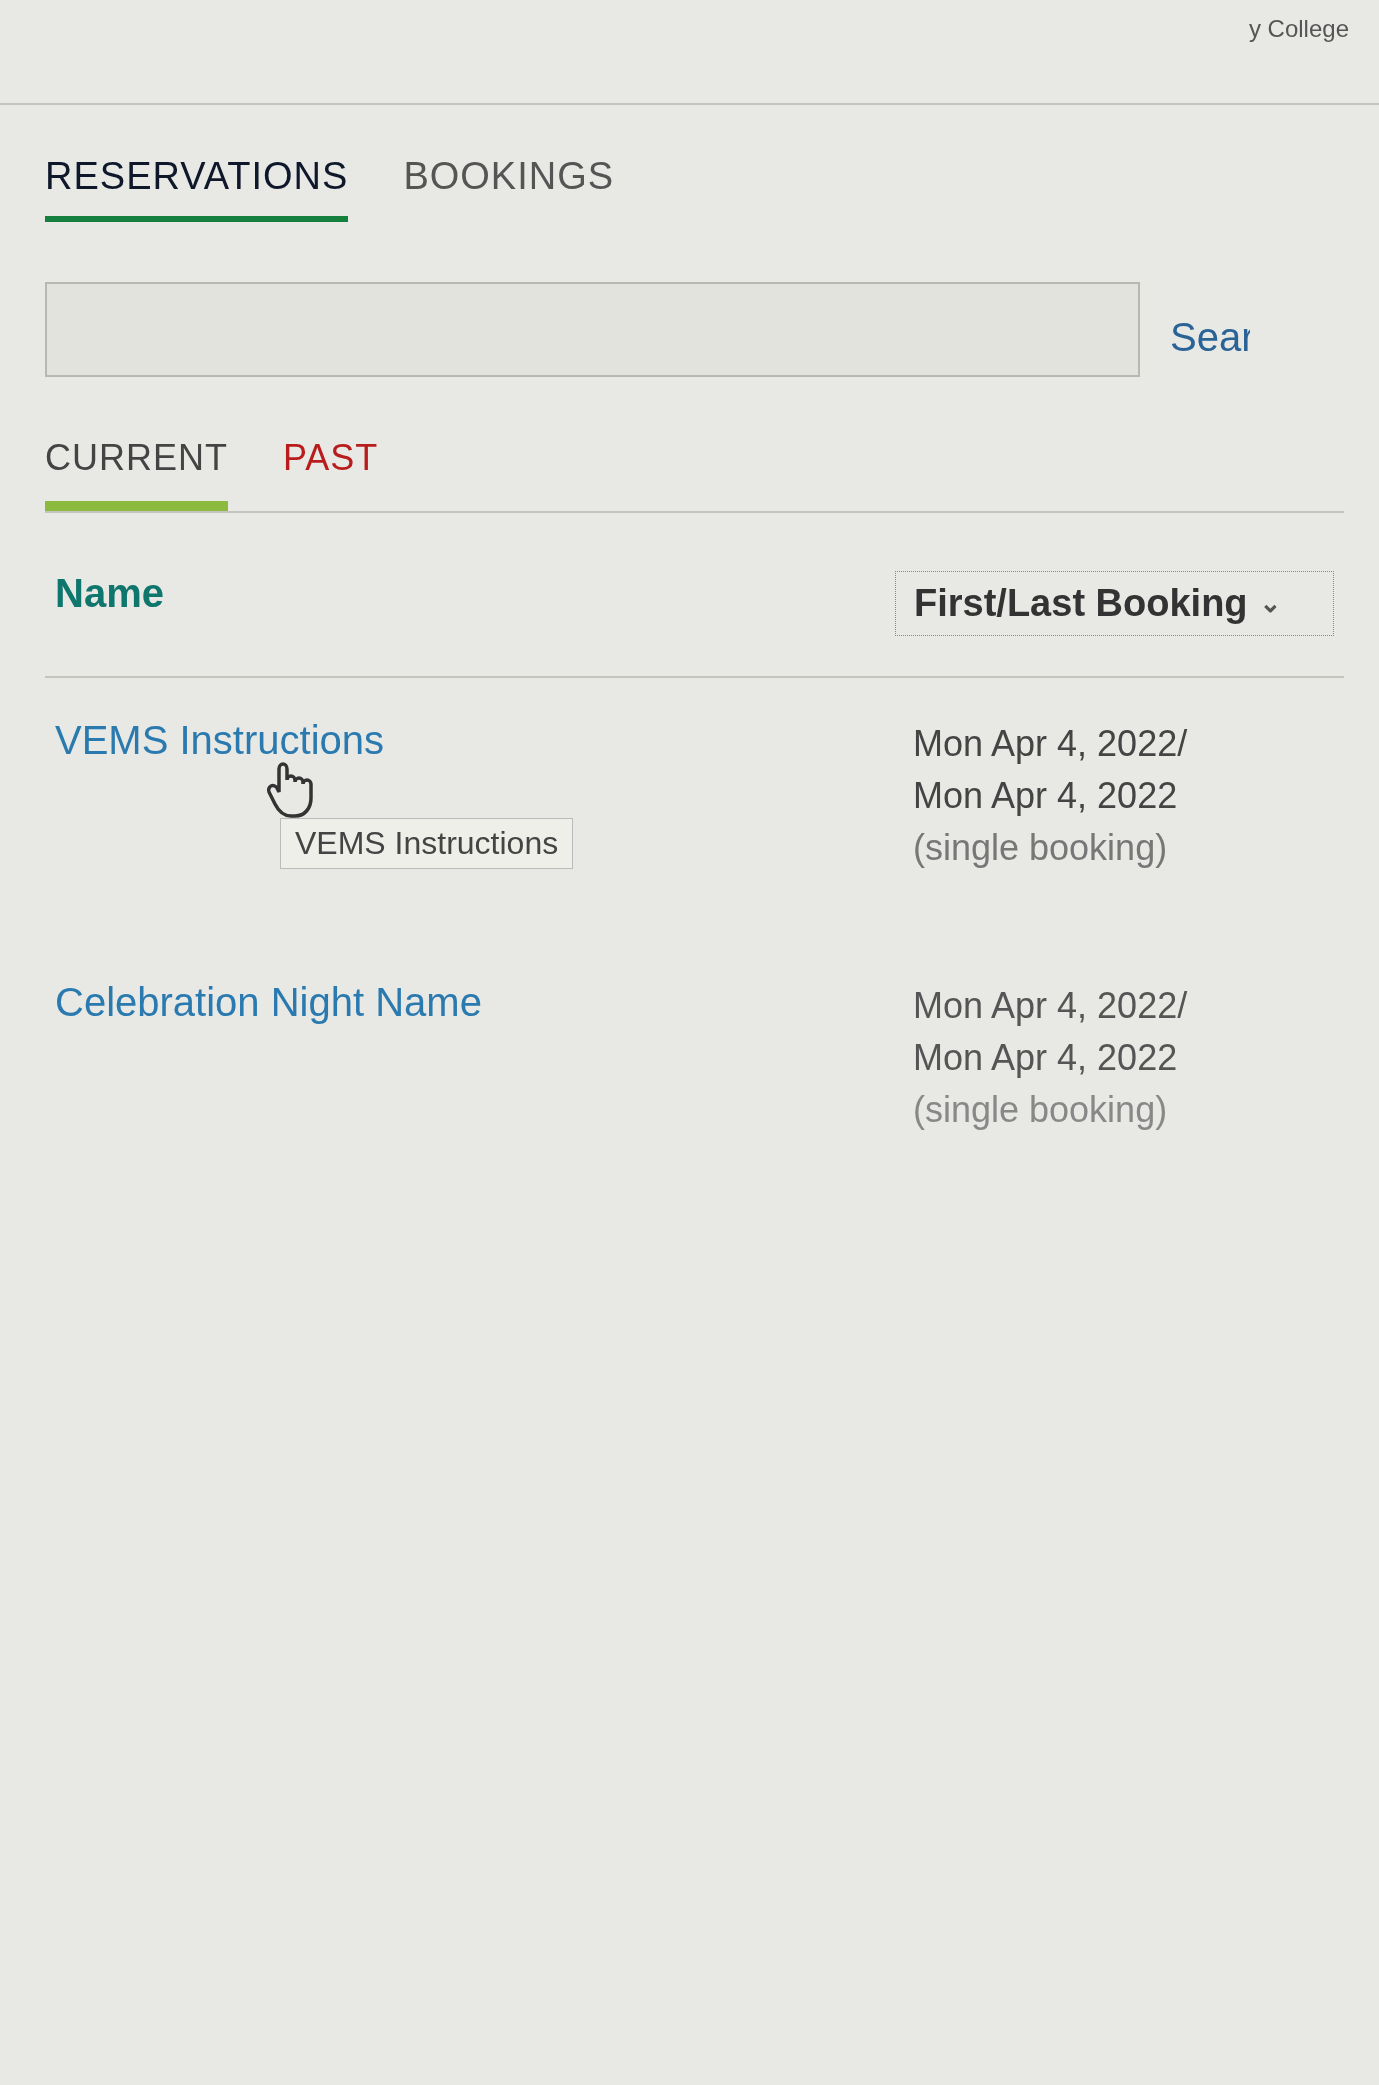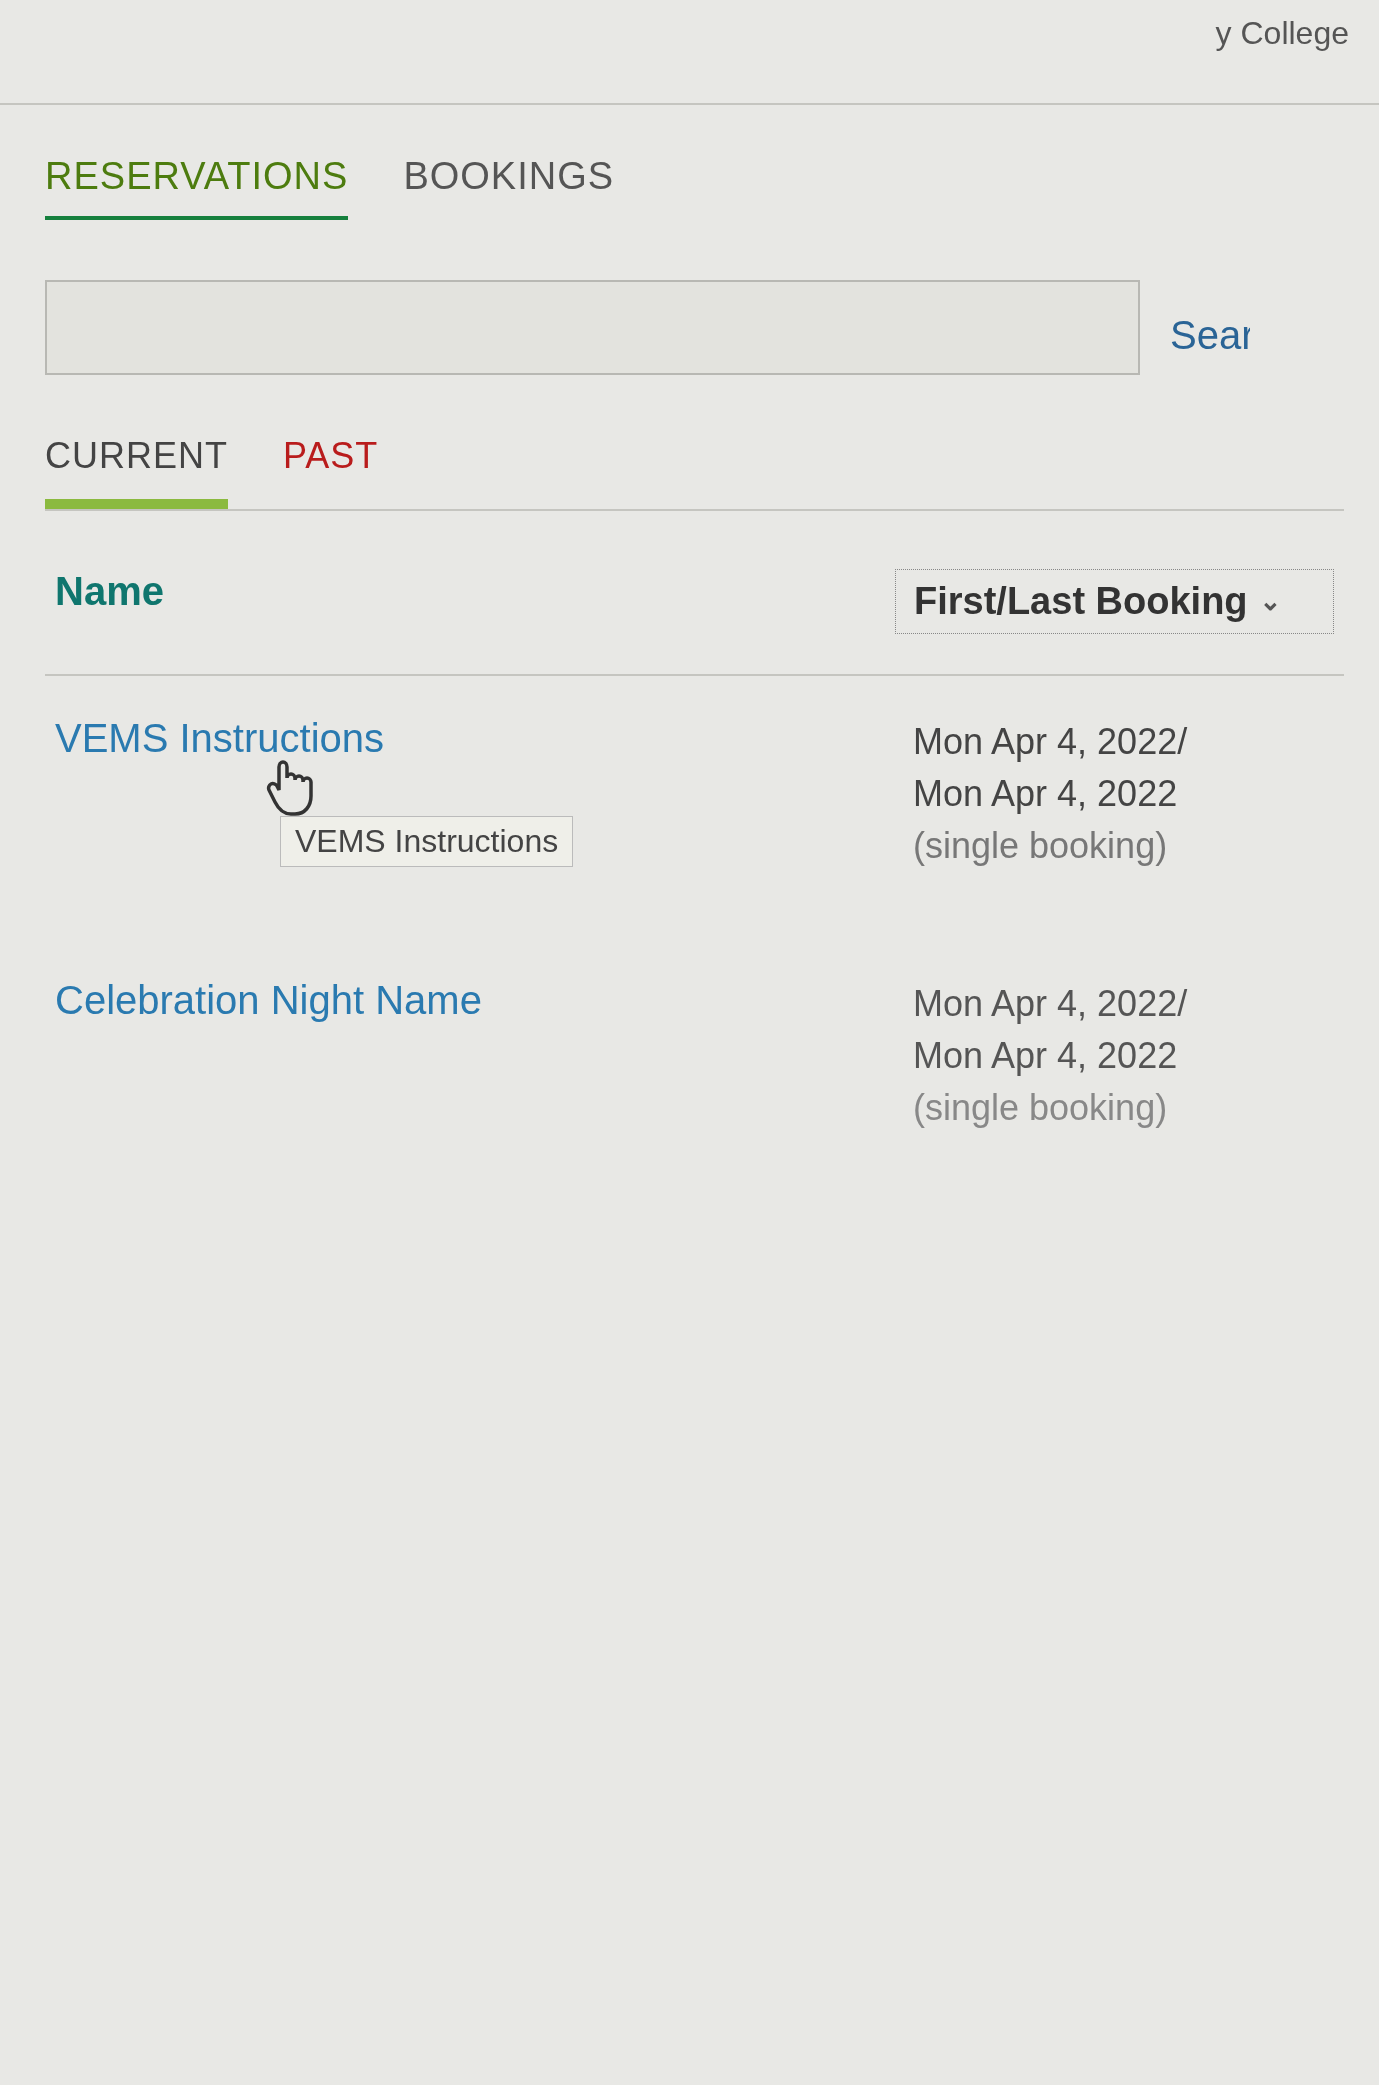--- a/index.html
+++ b/index.html
@@ -12,40 +12,40 @@
       height: 2085px;
       overflow: hidden;
     }
     .header-bar {
       border-bottom: 2px solid #c5c5c0;
       height: 105px;
       text-align: right;
       padding-right: 30px;
       padding-top: 15px;
       color: #555;
-      font-size: 32px;
+      font-size: 24px;
     }
     .content {
       padding: 50px 35px 0 45px;
     }
     .top-tabs {
       display: flex;
       gap: 55px;
       margin-bottom: 60px;
     }
     .top-tab {
       font-size: 38px;
       letter-spacing: 1px;
       color: #555;
       padding-bottom: 18px;
       cursor: pointer;
     }
     .top-tab.active {
-      border-bottom: 4px solid #15803d;
-      color: #4d7c0f;
+      border-bottom: 6px solid #15803d;
+      color: #0f172a;
       text-align: center;
     }
     .search-row {
       display: flex;
       align-items: center;
       gap: 30px;
       margin-bottom: 60px;
     }
     .search-input {
       flex: 0 0 1095px;

